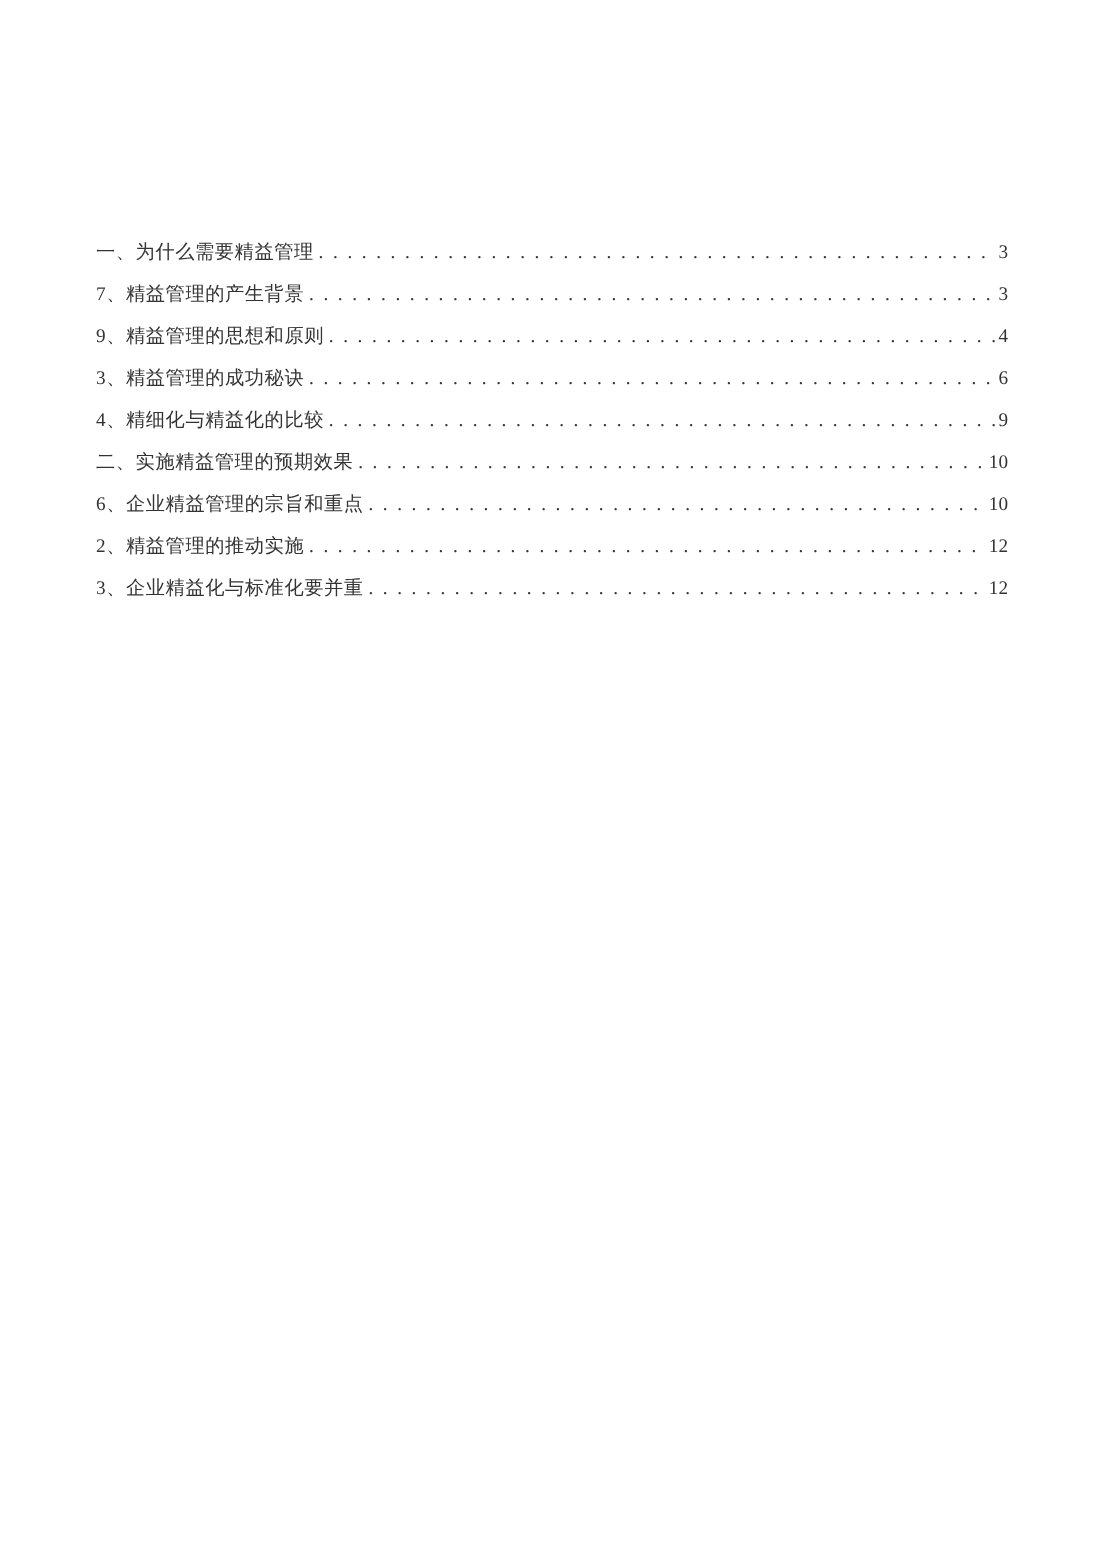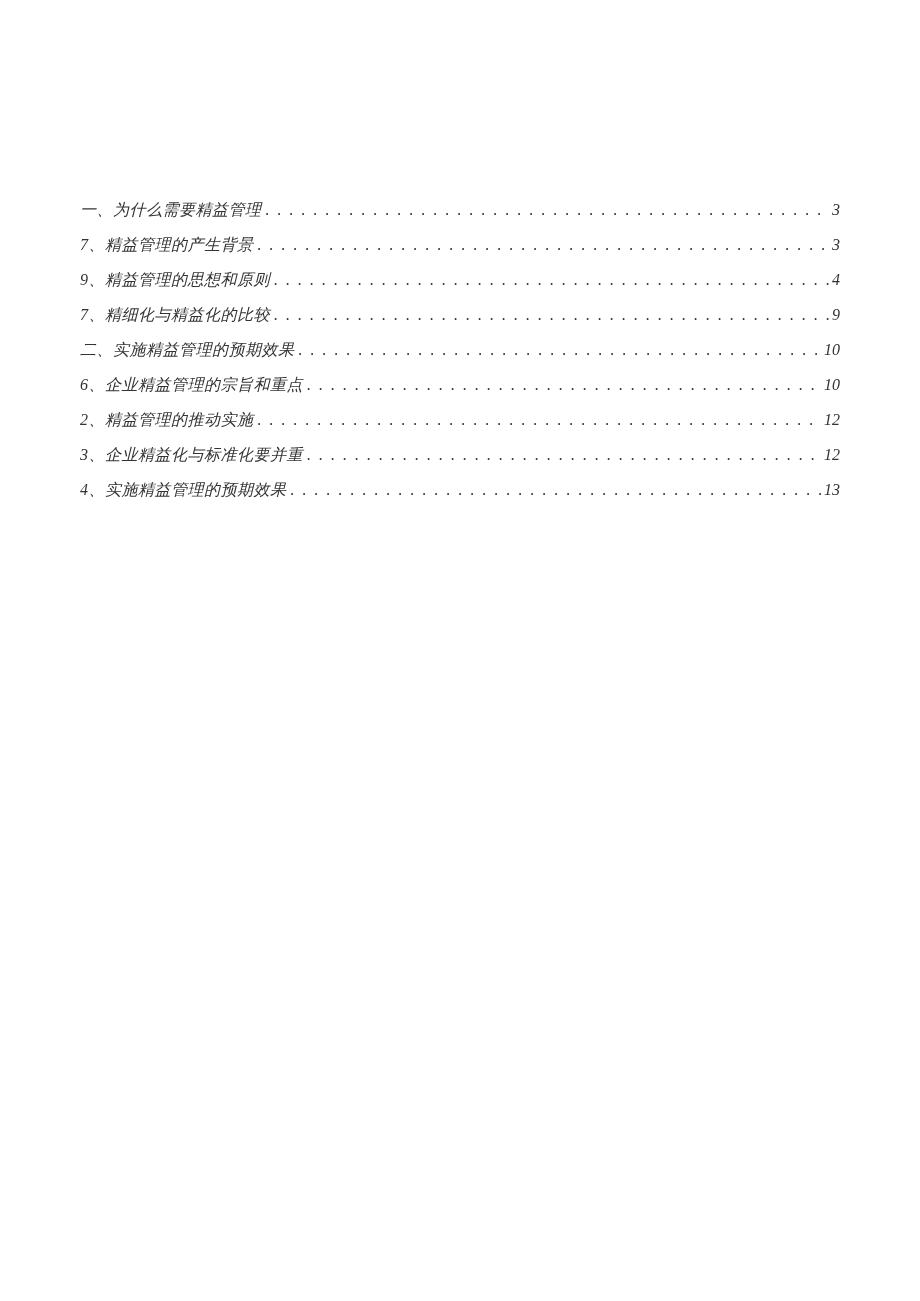--- a/index.html
+++ b/index.html
@@ -1,19 +1,18 @@
 <!DOCTYPE html>
 <html><head>
   <meta charset="utf-8">
   <style>
     * {
       margin: 0;
       padding: 0;
       box-sizing: border-box;
-      font-style: italic;
     }
     body {
       width: 920px;
       height: 1301px;
       background: #ffffff;
       font-family: "SimSun", "宋体", serif;
       font-size: 16px;
       color: #333333;
       padding: 200px 80px 0 80px;
     }
@@ -63,24 +62,29 @@
     <span class="toc-dots"></span>
     <span class="toc-page">3</span>
   </div>
 
   <div class="toc-entry">
     <span class="toc-title">9、精益管理的思想和原则</span>
     <span class="toc-dots"></span>
     <span class="toc-page">4</span>
   </div>
 
+  <div class="toc-entry">
+    <span class="toc-title">3、精益管理的成功秘诀</span>
+    <span class="toc-dots"></span>
+    <span class="toc-page">6</span>
+  </div>
 
 
   <div class="toc-entry">
-    <span class="toc-title">7、精细化与精益化的比较</span>
+    <span class="toc-title">4、精细化与精益化的比较</span>
     <span class="toc-dots"></span>
     <span class="toc-page">9</span>
   </div>
 
   <div class="toc-entry">
     <span class="toc-title">二、实施精益管理的预期效果</span>
     <span class="toc-dots"></span>
     <span class="toc-page">10</span>
   </div>
 
@@ -95,19 +99,14 @@
     <span class="toc-dots"></span>
     <span class="toc-page">12</span>
   </div>
 
   <div class="toc-entry">
     <span class="toc-title">3、企业精益化与标准化要并重</span>
     <span class="toc-dots"></span>
     <span class="toc-page">12</span>
   </div>
 
-  <div class="toc-entry">
-    <span class="toc-title">4、实施精益管理的预期效果</span>
-    <span class="toc-dots"></span>
-    <span class="toc-page">13</span>
-  </div>
 
 </div>
 
 </body></html>

